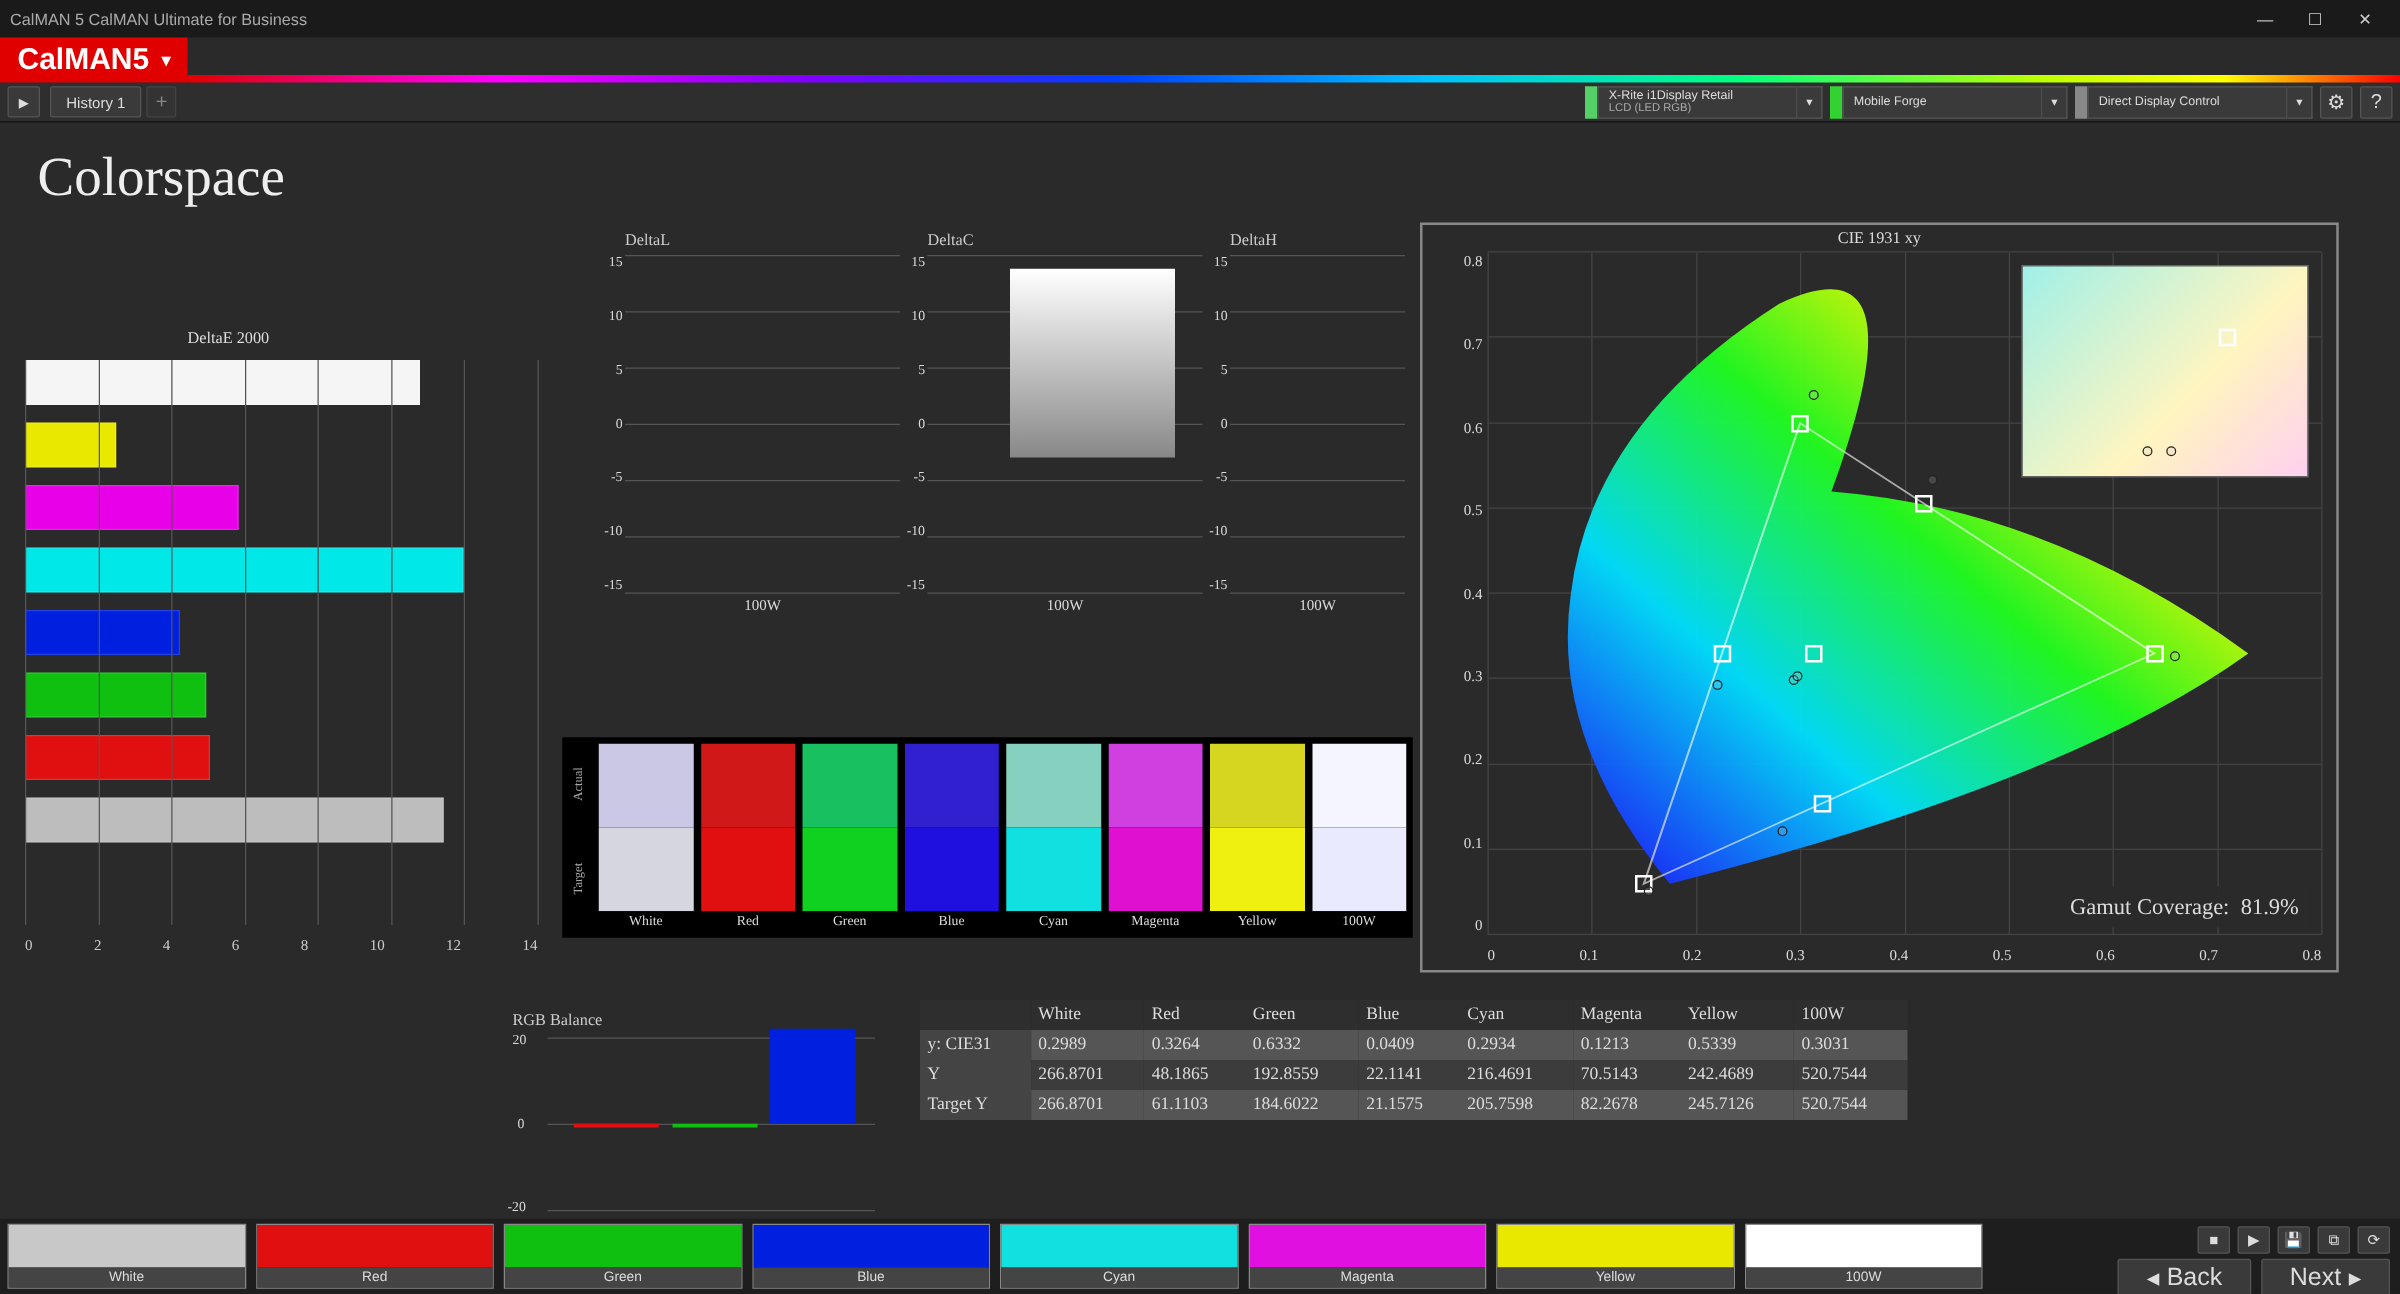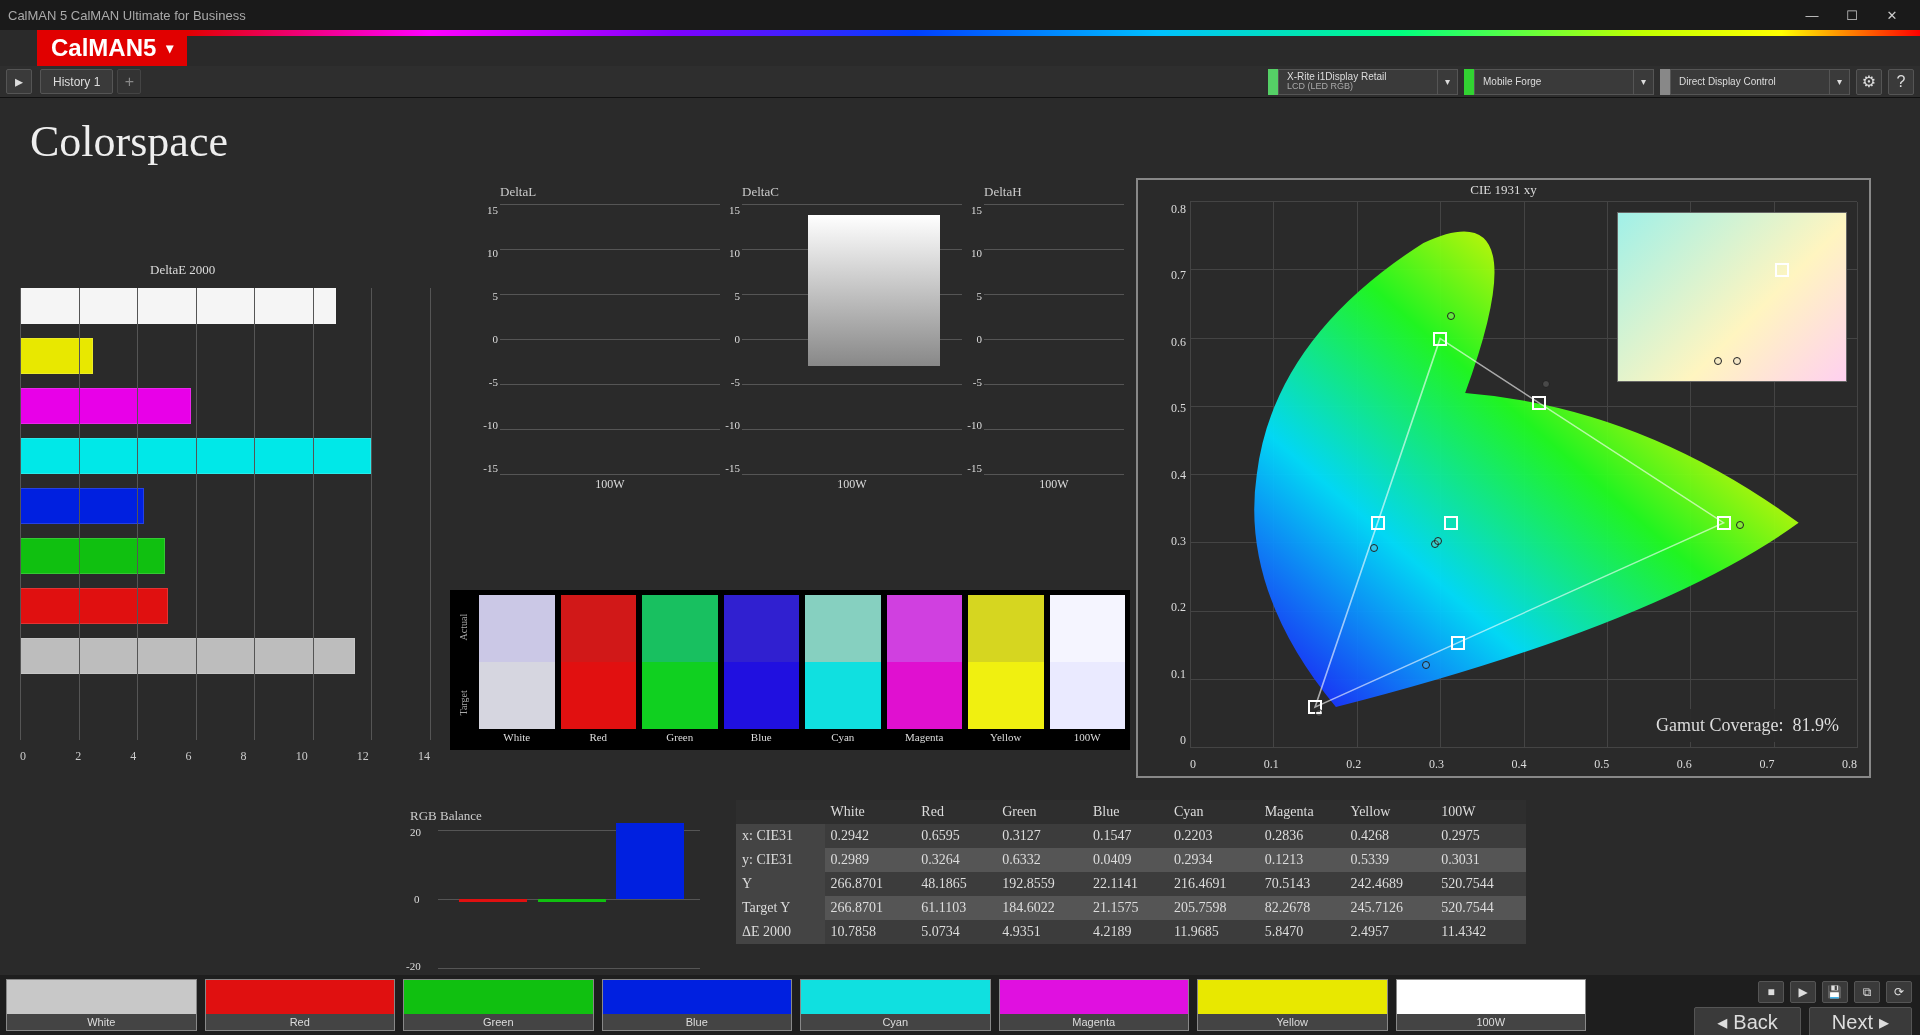--- a/index.html
+++ b/index.html
@@ -1,20 +1,20 @@
 <!DOCTYPE html>
 <html><head>
 <meta charset="utf-8">
 <style>
 * { box-sizing: border-box; margin: 0; padding: 0; }
 html, body { width: 1920px; height: 1035px; background: #2a2a2a; font-family: Arial, sans-serif; color: #ddd; overflow: hidden; }
 .titlebar { height: 30px; background: #1a1a1a; display: flex; align-items: center; padding: 0 8px; font-size: 13px; color: #aaa; }
 .titlebar .spacer { flex: 1; }
 .titlebar .winbtn { width: 40px; height: 30px; display: flex; align-items: center; justify-content: center; color: #ccc; cursor: pointer; }
-.logo-row { height: 36px; display: flex; align-items: flex-start; margin-left: 37px; }
+.logo-row { height: 36px; display: flex; align-items: flex-end; }
 .logo-box { background: #e10000; color: #fff; font-size: 24px; font-weight: bold; padding: 2px 14px; display: flex; align-items: center; gap: 6px; height: 36px; }
 .logo-drop { font-size: 14px; margin-left: 4px; }
 .rainbow { flex:1; height: 6px; background: linear-gradient(90deg,#e10000 0%,#ff00ff 14%,#8000ff 28%,#0040ff 42%,#00c0ff 56%,#00ff80 70%,#c0ff00 84%,#ffff00 92%,#ff0000 100%); }
 .tab-row { height: 32px; background: #2e2e2e; display: flex; align-items: stretch; padding: 0 6px; border-bottom: 1px solid #111; }
 .tab-back { width: 26px; background:#3a3a3a; border:1px solid #555; display:flex;align-items:center;justify-content:center;margin:3px 6px 3px 0;border-radius:2px;}
 .tab { background:#3a3a3a; border:1px solid #555; padding:0 12px; display:flex;align-items:center;font-size:12px;margin:3px 2px;border-radius:2px;}
 .tab-add { width:24px; background:#333; border:1px solid #444; display:flex;align-items:center;justify-content:center;margin:3px 2px;border-radius:2px;color:#888;}
 .right-controls { display:flex; gap:6px; align-items:center; margin-left:auto;}
 .device-sel { display:flex; align-items:stretch; height:26px; }
 .device-ind { width:10px; }
@@ -425,31 +425,20 @@
           <th>Red</th>
           <th>Green</th>
           <th>Blue</th>
           <th>Cyan</th>
           <th>Magenta</th>
           <th>Yellow</th>
           <th>100W</th>
         </tr>
       </thead>
     <tbody id="dt-body">
-        <tr class="odd">
-          <td class="lbl">x: CIE31</td>
-          <td>0.2942</td>
-          <td>0.6595</td>
-          <td>0.3127</td>
-          <td>0.1547</td>
-          <td>0.2203</td>
-          <td>0.2836</td>
-          <td>0.4268</td>
-          <td>0.2975</td>
-        </tr>
         <tr class="even">
           <td class="lbl">y: CIE31</td>
           <td>0.2989</td>
           <td>0.3264</td>
           <td>0.6332</td>
           <td>0.0409</td>
           <td>0.2934</td>
           <td>0.1213</td>
           <td>0.5339</td>
           <td>0.3031</td>
@@ -469,31 +458,20 @@
           <td class="lbl">Target Y</td>
           <td>266.8701</td>
           <td>61.1103</td>
           <td>184.6022</td>
           <td>21.1575</td>
           <td>205.7598</td>
           <td>82.2678</td>
           <td>245.7126</td>
           <td>520.7544</td>
         </tr>
-        <tr class="odd">
-          <td class="lbl">ΔE 2000</td>
-          <td>10.7858</td>
-          <td>5.0734</td>
-          <td>4.9351</td>
-          <td>4.2189</td>
-          <td>11.9685</td>
-          <td>5.8470</td>
-          <td>2.4957</td>
-          <td>11.4342</td>
-        </tr>
       </tbody>
   </table>
 </div>
 
 <div class="footer">
   <div id="footer-swatches" style="display:flex;flex:1;gap:8px;">
       <div class="fswatch">
         <div class="c" style="background: rgb(200, 200, 200);"></div>
         <div class="t">White</div>
       </div>

